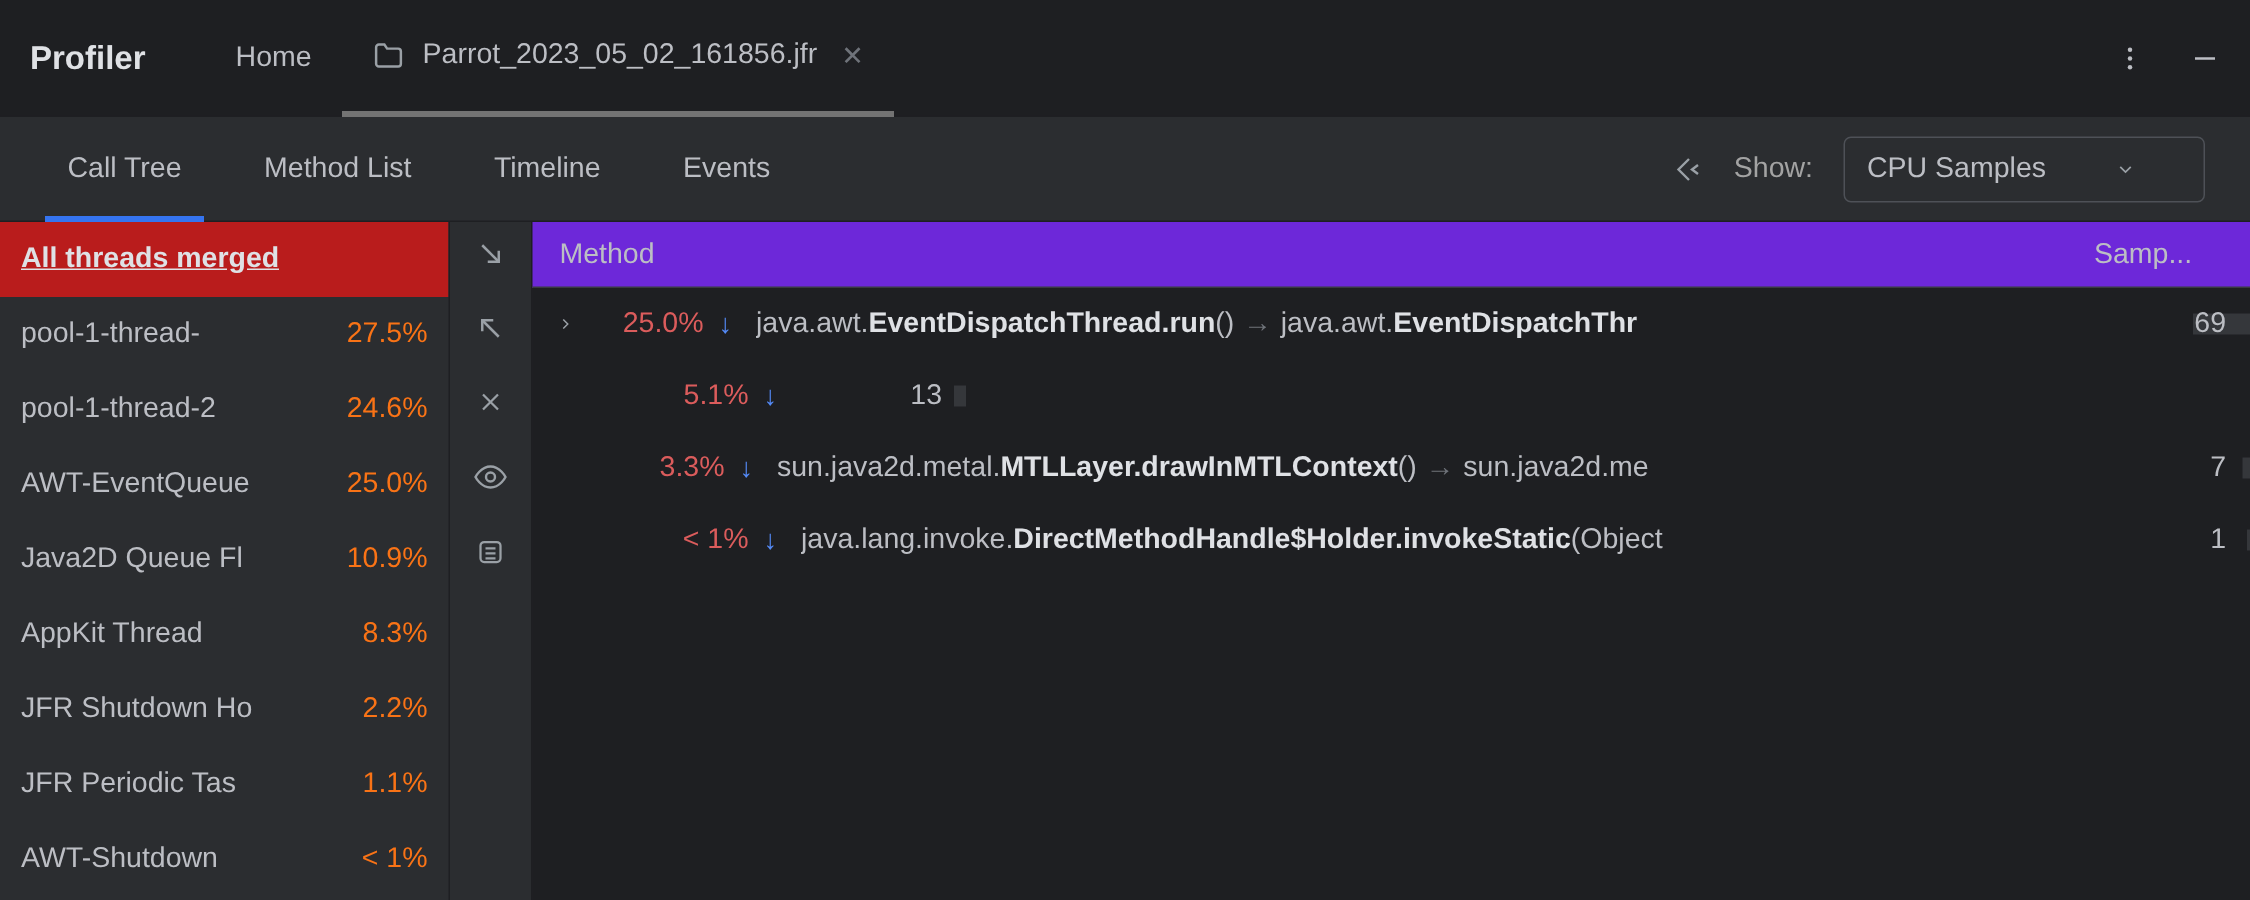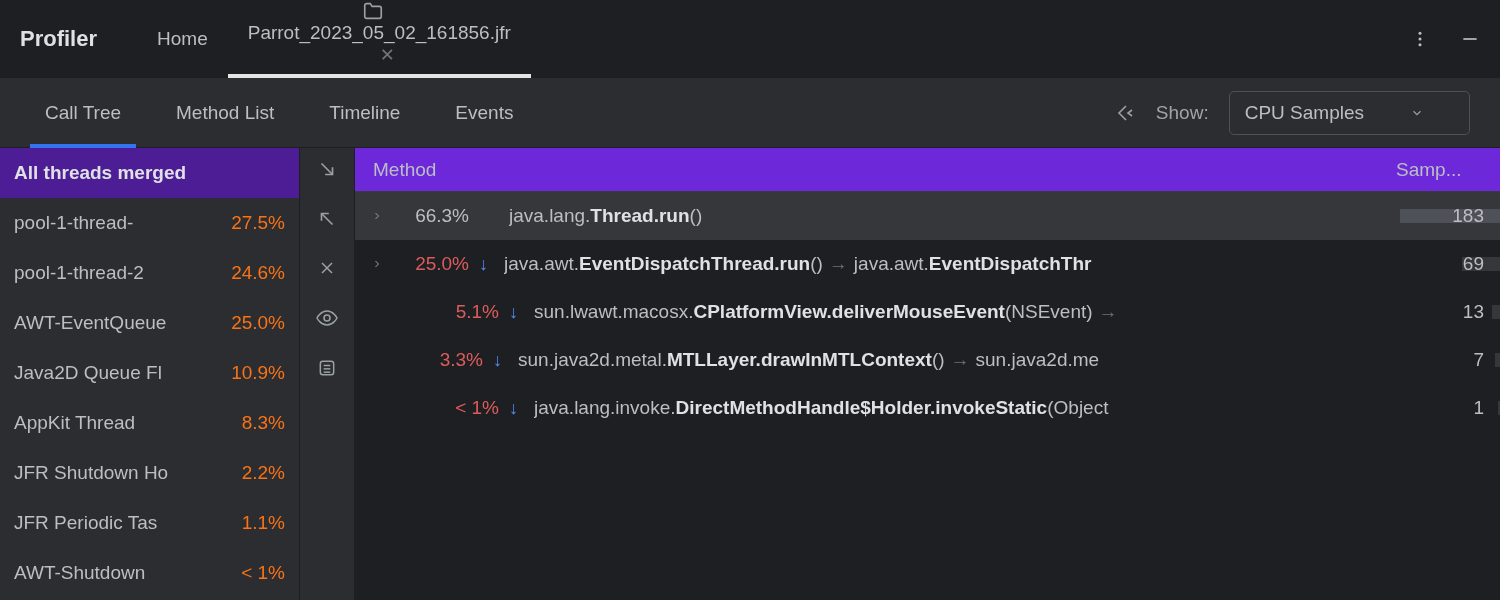--- a/index.html
+++ b/index.html
@@ -29,22 +29,21 @@
 }
 .tab-item {
   display: flex;
   align-items: center;
   height: 78px;
   padding: 0 20px;
   cursor: pointer;
   position: relative;
 }
 .tab-item.active {
-  border-bottom: 4px solid #e5e5e5;
-  flex-direction: column;
+  border-bottom: 4px solid #737373;
 }
 .tab-item .folder-icon {
   margin-right: 12px;
   color: #9aa0a6;
 }
 .tab-item .close-icon {
   margin-left: 16px;
   color: #6f737a;
   font-size: 18px;
 }
@@ -118,23 +117,24 @@
 .thread-row {
   display: flex;
   align-items: center;
   justify-content: space-between;
   padding: 0 14px;
   height: 50px;
   cursor: pointer;
   white-space: nowrap;
 }
 .thread-row.selected {
-  background: #4c1d95;
+  background: #b91c1c;
   color: #dfe1e5;
   font-weight: 600;
+  text-decoration: underline;
 }
 .thread-name { overflow: hidden; text-overflow: clip; }
 .thread-pct { color: #f97316; margin-left: 8px; flex-shrink: 0; }
 
 
 .gutter {
   width: 55px;
   background: #2b2d30;
   border-right: 1px solid #1e1f22;
   display: flex;
@@ -342,47 +342,35 @@
         </svg>
     </span>
   </div>
 
   <div class="tree-panel">
     <div class="tree-header">
       <div class="hdr-method">Method</div>
       <div class="hdr-samp">Samp...</div>
     </div>
     <div class="tree-rows" id="tree-rows">
-        <div class="tree-row sel" style="padding-left: 10px;">
-          <span class="caret">
-            <svg width="12" height="12" viewBox="0 0 24 24" fill="none" stroke="currentColor" stroke-width="2">
-              <path d="M9 6l6 6-6 6"></path>
-            </svg>
-          </span>
-          <span class="pct">66.3%</span>
-          <span style="width: 34px; display: inline-block;"></span>
-          <span class="method-text"><span>java.lang.</span><span class="bold">Thread.run</span><span>()</span></span>
-          <span class="samp-col"><span class="samp-bar bright" style="width: 100px;"></span><span class="samp-val">183</span></span>
-        </div>
         <div class="tree-row" style="padding-left: 10px;">
           <span class="caret">
             <svg width="12" height="12" viewBox="0 0 24 24" fill="none" stroke="currentColor" stroke-width="2">
               <path d="M9 6l6 6-6 6"></path>
             </svg>
           </span>
           <span class="pct red">25.0%</span>
           <span class="down-arrow">↓</span>
           <span class="method-text"><span>java.awt.</span><span class="bold">EventDispatchThread.run</span><span>()</span><span class="arrow">→</span><span>java.awt.</span><span class="bold">EventDispatchThr</span></span>
           <span class="samp-col"><span class="samp-bar" style="width: 38px;"></span><span class="samp-val">69</span></span>
         </div>
         <div class="tree-row" style="padding-left: 40px;">
           <span class="caret"></span>
           <span class="pct red">5.1%</span>
           <span class="down-arrow">↓</span>
-          <span class="method-text"><span>sun.lwawt.macosx.</span><span class="bold">CPlatformView.deliverMouseEvent</span><span>(NSEvent)</span><span class="arrow">→</span></span>
           <span class="samp-col"><span class="samp-bar" style="width: 8px;"></span><span class="samp-val">13</span></span>
         </div>
         <div class="tree-row" style="padding-left: 24px;">
           <span class="caret"></span>
           <span class="pct red">3.3%</span>
           <span class="down-arrow">↓</span>
           <span class="method-text"><span>sun.java2d.metal.</span><span class="bold">MTLLayer.drawInMTLContext</span><span>()</span><span class="arrow">→</span><span>sun.java2d.me</span></span>
           <span class="samp-col"><span class="samp-bar" style="width: 5px;"></span><span class="samp-val">7</span></span>
         </div>
         <div class="tree-row" style="padding-left: 40px;">

